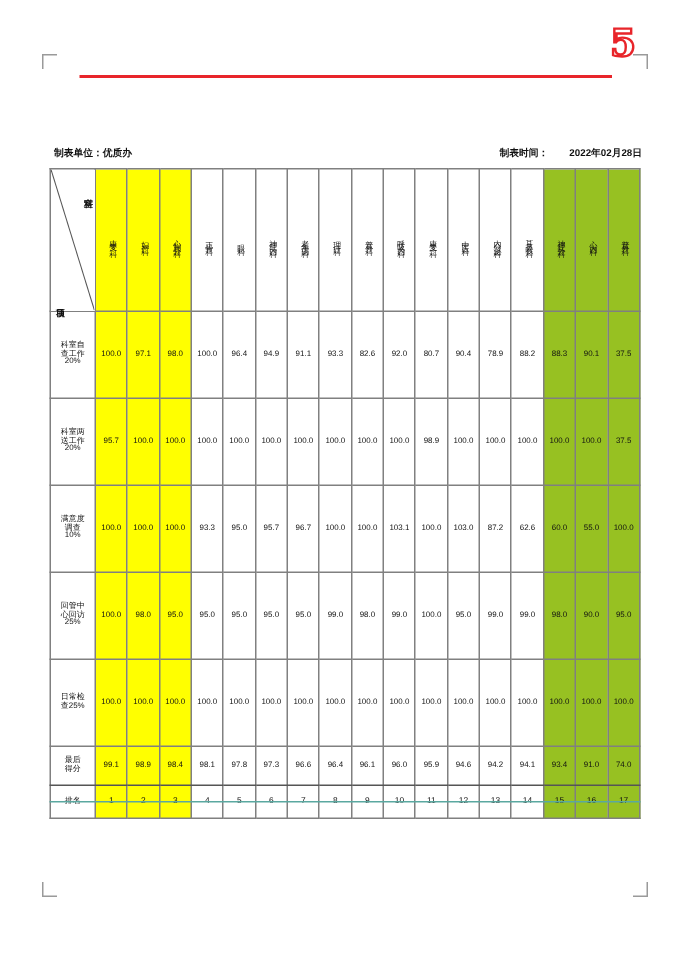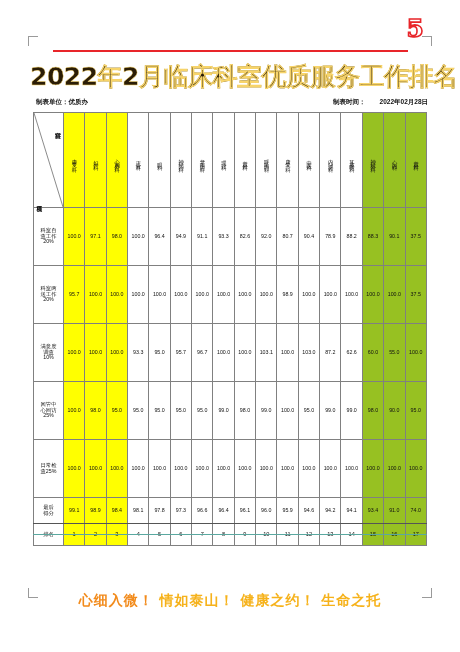--- a/index.html
+++ b/index.html
@@ -150,21 +150,20 @@
 <div id="page">
 
   <div class="crop crop-tl"></div>
   <div class="crop crop-tr"></div>
   <div class="crop crop-bl"></div>
   <div class="crop crop-br"></div>
 
   <div class="page-no">5</div>
   <div class="rule-top"></div>
 
-  <div class="title">2022年2月临床科室优质服务工作排名</div>
 
   <div class="meta">
     <div>
       <span>制表单位：</span><span>优质办</span>
     </div>
     <div class="meta-right">
       <span>制表时间：</span>
       <span>2022年02月28日</span>
     </div>
   </div>
@@ -363,20 +362,14 @@
           <td class="val ">14</td>
           <td class="val hl-green">15</td>
           <td class="val hl-green">16</td>
           <td class="val hl-green">17</td>
         </tr>
       </tbody>
   </table>
 
   <div class="underline-bar"></div>
 
-  <div class="slogan">
-    <span class="accent">心细入微！</span>
-    <span>情如泰山！</span>
-    <span>健康之约！</span>
-    <span>生命之托</span>
-  </div>
 
 </div>
 
 </body></html>

